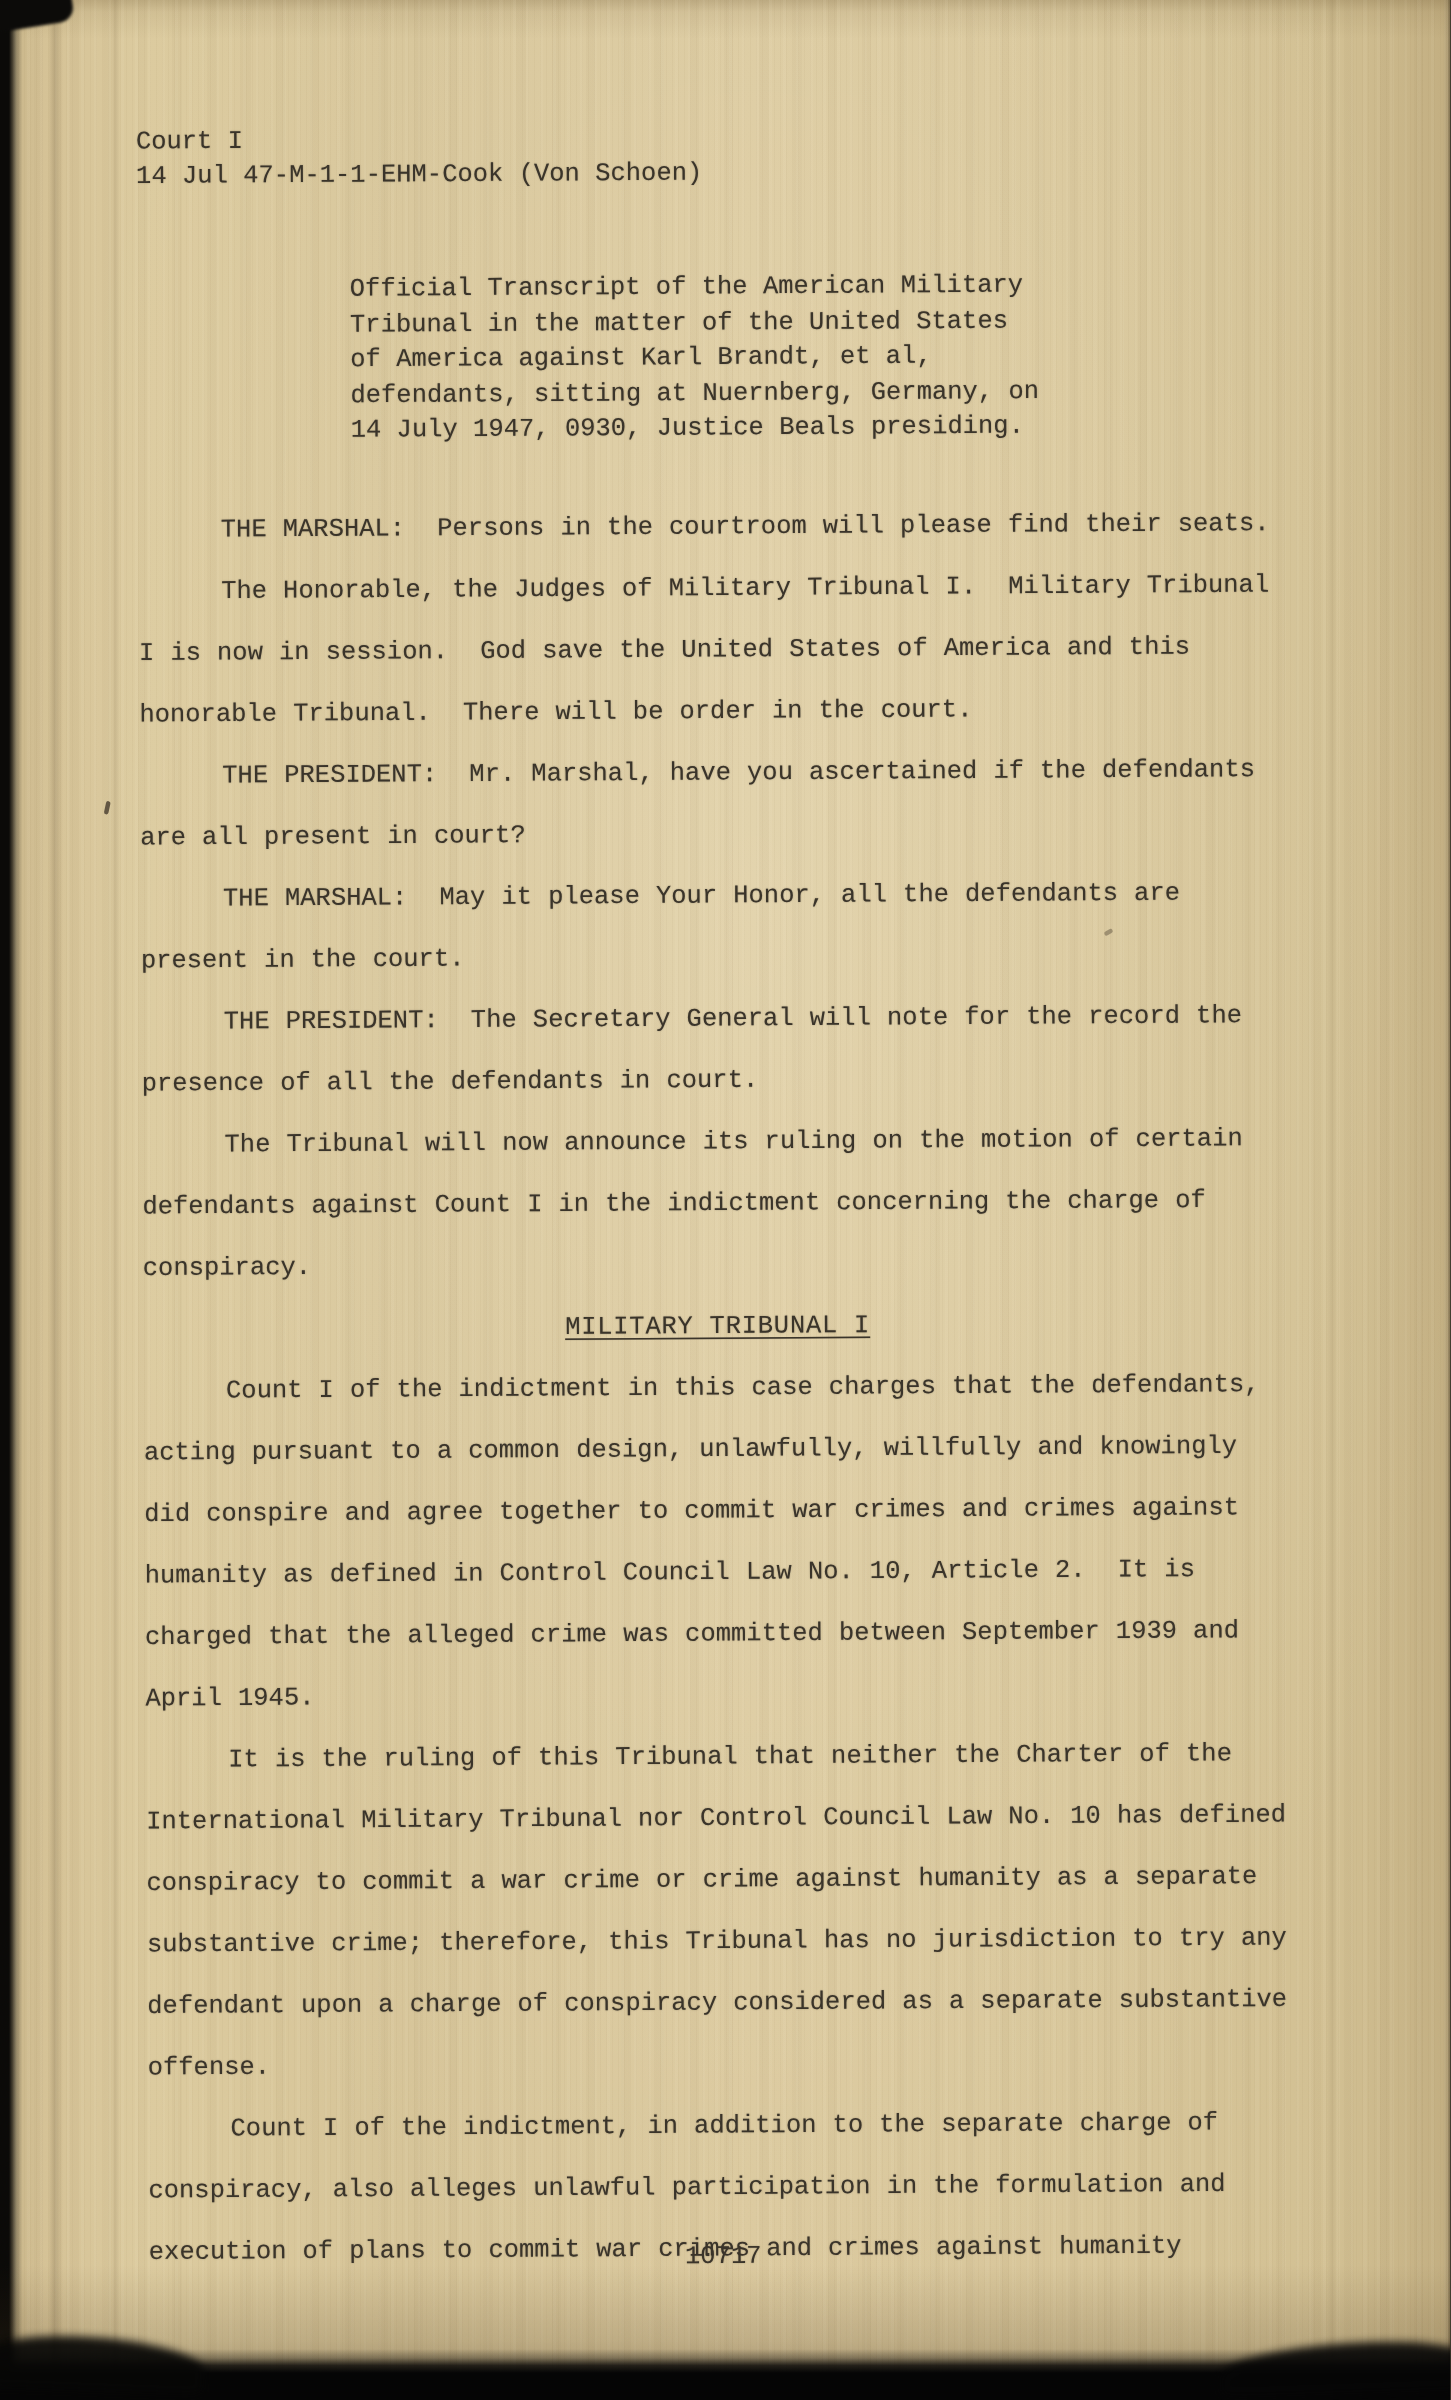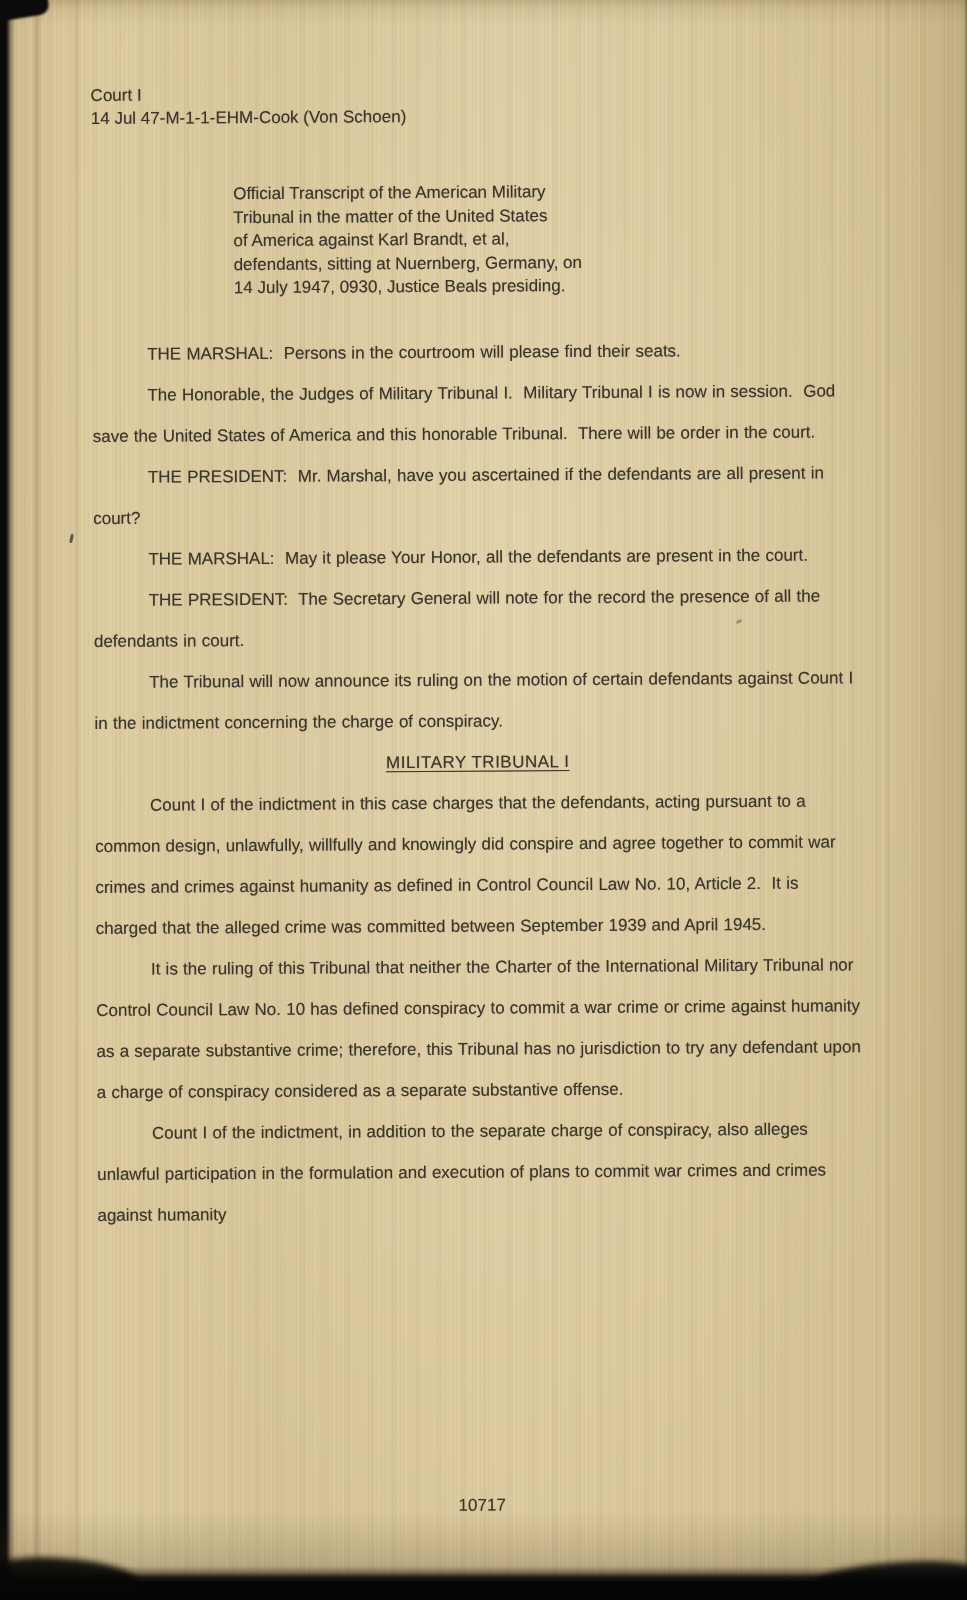--- a/index.html
+++ b/index.html
@@ -8,21 +8,21 @@
   .page {
     position: relative;
     width: 967px;
     height: 1600px;
     margin: 0 auto;
     overflow: hidden;
     background:
       linear-gradient(180deg, rgba(110,88,50,0.28) 0px, rgba(110,88,50,0.10) 8px, rgba(0,0,0,0) 26px),
       radial-gradient(ellipse at 52% 38%, rgba(255,250,228,0.22), rgba(0,0,0,0) 70%),
       linear-gradient(90deg, #c3b084 0%, #d5c296 3%, #dccb9f 10%, #d6c498 28%, #dbc99e 52%, #d8c69a 74%, #d2c093 92%, #c2ae81 100%);
-    font-family: Liberation Sans, sans-serif;
+    font-family: Liberation Mono, monospace;
   }
 
   
   .texture {
     position: absolute; inset: 0; pointer-events: none;
     background:
       repeating-linear-gradient(90deg, rgba(140,115,70,0.05) 0 1px, rgba(0,0,0,0) 1px 4px),
       repeating-linear-gradient(90deg, rgba(255,246,222,0.06) 0 2px, rgba(0,0,0,0) 2px 9px),
       repeating-linear-gradient(90deg, rgba(120,95,55,0.04) 0 6px, rgba(0,0,0,0) 6px 23px);
   }

